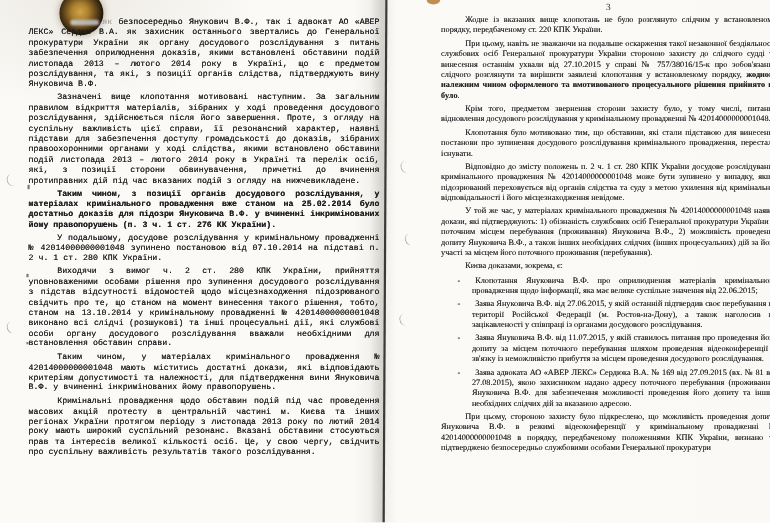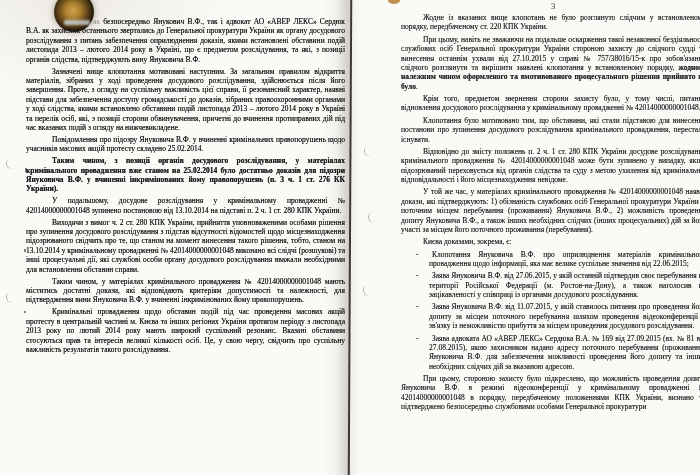--- a/index.html
+++ b/index.html
@@ -37,21 +37,21 @@
     position:absolute;width:9px;height:11px;
     border-left:1.6px solid #90928f;
     border-radius:60% 40% 40% 60% / 55% 45% 45% 55%;
     opacity:.7;transform:rotate(-14deg);
   }
   .speck{position:absolute;background:#5d5c58;opacity:.8;}
   
   .col-left{
     position:absolute;left:26px;top:17px;width:319px;
     font-size:7.5px;line-height:9.4px;text-align:justify;
-    color:#1c1c1e;text-shadow:0 0 .35px rgba(22,22,25,.8);
+    color:#1c1c1e;text-shadow:0 0 .35px rgba(22,22,25,.8);font-family:Liberation Mono, monospace;
   }
   .col-left p{margin:0 0 2.5px 0;text-indent:26px;}
   .col-left p.p-first{text-indent:38px;}
   .col-right{
     position:absolute;left:401px;top:13px;width:305px;
     font-size:7.5px;line-height:9.4px;text-align:justify;
     color:#232326;text-shadow:0 0 .3px rgba(30,30,34,.6);
   }
   .col-right p{margin:0 0 2.9px 0;text-indent:22px;}
   .page-num{
@@ -87,23 +87,22 @@
   <div class="pen-mark" style="left:364px;top:146px;"></div>
   <div class="pen-mark" style="left:368px;top:212px;"></div>
   <div class="pen-mark" style="left:363px;top:285px;"></div>
   <div class="speck" style="left:25px;top:168px;width:2px;height:4px;"></div>
   <div class="speck" style="left:24px;top:249px;width:2px;height:3px;"></div>
   <div class="speck" style="left:24px;top:311px;width:2px;height:2px;"></div>
 
   <div class="col-left">
     <p class="p-first"><span class="smudge-blk"></span><span class="smudge-txt">як</span><span> безпосередньо Янукович В.Ф., так і адвокат АО «АВЕР ЛЕКС» Сердюк В.А. як захисник останнього звертались до Генеральної прокуратури України як органу досудового розслідування з питань забезпечення оприлюднення доказів, якими встановлені обставини подій листопада 2013 – лютого 2014 року в Україні, що є предметом розслідування, та які, з позиції органів слідства, підтверджують вину Януковича В.Ф.</span></p>
     <p><span>Зазначені вище клопотання мотивовані наступним. За загальним правилом відкриття матеріалів, зібраних у ході проведення досудового розслідування, здійснюється після його завершення. Проте, з огляду на суспільну важливість цієї справи, її резонансний характер, наявні підстави для забезпечення доступу громадськості до доказів, зібраних правоохоронними органами у ході слідства, якими встановлено обставини подій листопада 2013 – лютого 2014 року в Україні та перелік осіб, які, з позиції сторони обвинувачення, причетні до вчинення протиправних дій під час вказаних подій з огляду на нижчевикладене.</span></p>
-    <p><span>Повідомлення про підозру Януковича В.Ф. у вчиненні кримінальних правопорушень щодо учасників масових акцій протесту складено 25.02.2014.</span></p>
     <p><span class="b">Таким чином, з позиції органів досудового розслідування, у матеріалах кримінального провадження вже станом на 25.02.2014 було достатньо доказів для підозри Януковича В.Ф. у вчиненні інкримінованих йому правопорушень (п. 3 ч. 1 ст. 276 КК України).</span></p>
-    <p><span>У подальшому, досудове розслідування у кримінальному провадженні № 42014000000001048 зупинено постановою від 13.10.2014 на підставі п. 2 ч. 1 ст. 280 КПК України.</span></p>
+    <p><span>У подальшому, досудове розслідування у кримінальному провадженні № 42014000000001048 зупинено постановою від 07.10.2014 на підставі п. 2 ч. 1 ст. 280 КПК України.</span></p>
     <p><span>Виходячи з вимог ч. 2 ст. 280 КПК України, прийняття уповноваженими особами рішення про зупинення досудового розслідування з підстав відсутності відомостей щодо місцезнаходження підозрюваного свідчить про те, що станом на момент винесення такого рішення, тобто, станом на 13.10.2014 у кримінальному провадженні № 42014000000001048 виконано всі слідчі (розшукові) та інші процесуальні дії, які службові особи органу досудового розслідування вважали необхідними для встановлення обставин справи.</span></p>
     <p><span>Таким чином, у матеріалах кримінального провадження № 42014000000001048 мають міститись достатні докази, які відповідають критеріям допустимості та належності, для підтвердження вини Януковича В.Ф. у вчиненні інкримінованих йому правопорушень.</span></p>
     <p><span>Кримінальні провадження щодо обставин подій під час проведення масових акцій протесту в центральній частині м. Києва та інших регіонах України протягом періоду з листопада 2013 року по лютий 2014 року мають широкий суспільний резонанс. Вказані обставини стосуються прав та інтересів великої кількості осіб. Це, у свою чергу, свідчить про суспільну важливість результатів такого розслідування.</span></p>
   </div>
 
   <div class="page-num">3</div>
   <div class="col-right">
     <p><span>Жодне із вказаних вище клопотань не було розглянуто слідчим у встановленому порядку, передбаченому ст. 220 КПК України.</span></p>
     <p><span>При цьому, навіть не зважаючи на подальше оскарження такої незаконної бездіяльності службових осіб Генеральної прокуратури України стороною захисту до слідчого судді та винесення останнім ухвали від 27.10.2015 у справі № 757/38016/15-к про зобов'язання слідчого розглянути та вирішити заявлені клопотання у встановленому порядку, </span><span class="b">жодного належним чином оформленого та вмотивованого процесуального рішення прийнято не було</span><span>.</span></p>
     <p><span>Крім того, предметом звернення сторони захисту було, у тому числі, питання відновлення досудового розслідування у кримінальному провадженні № 42014000000001048.</span></p>

